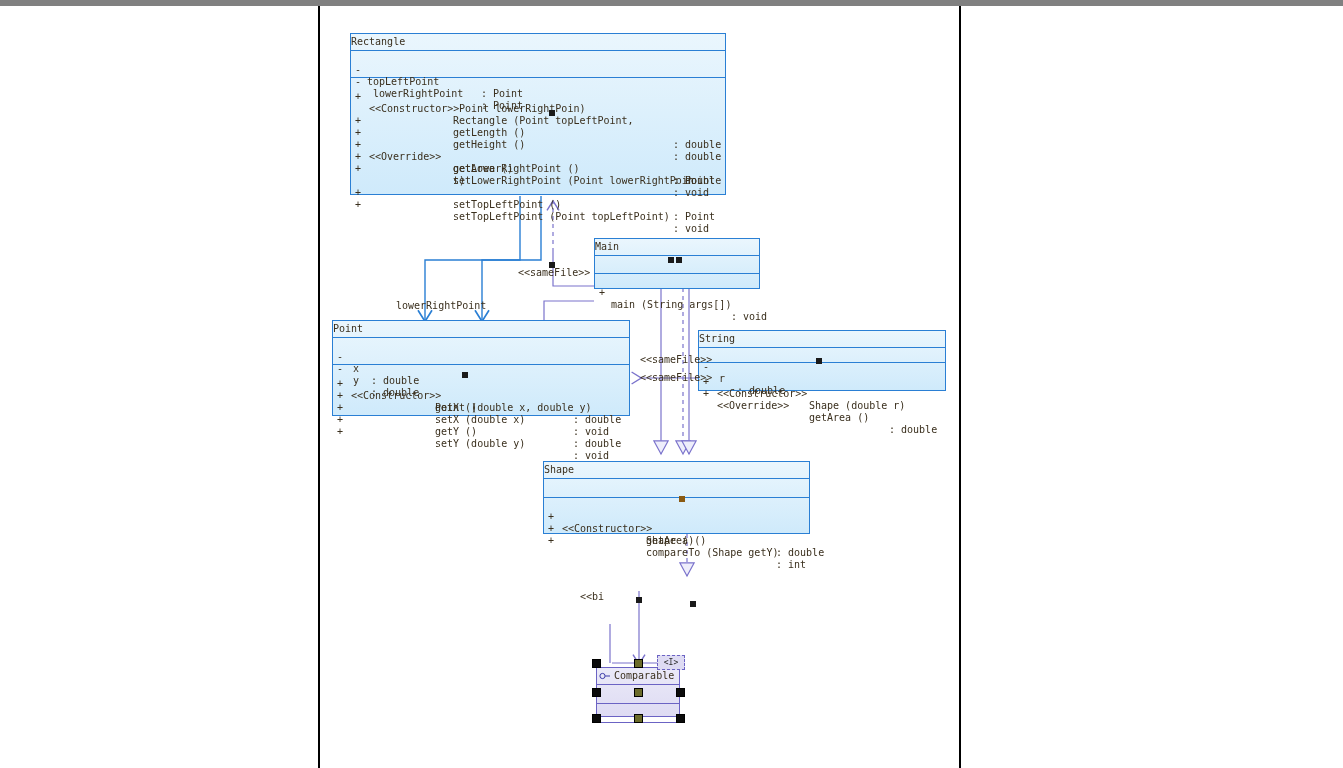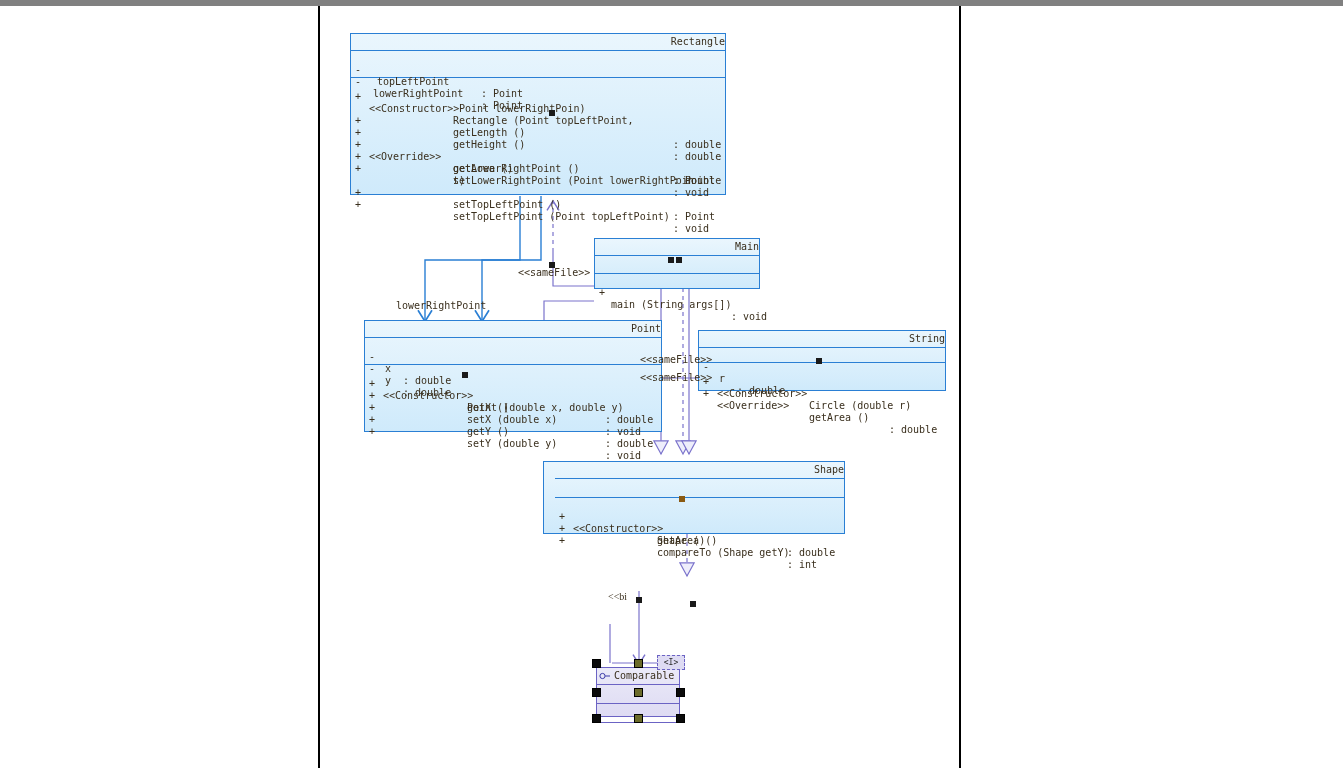--- a/index.html
+++ b/index.html
@@ -10,21 +10,21 @@
 
   #page-left-rule{position:absolute;left:318px;top:6px;width:2px;height:762px;background:#000;}
   #page-right-rule{position:absolute;left:959px;top:6px;width:2px;height:762px;background:#000;}
 
   #canvas{position:absolute;left:0;top:6px;width:1343px;height:762px;}
 
   
   .uml{position:absolute;border:1px solid #2a7fd4;
        background:linear-gradient(to bottom,#eaf6fd 0%,#cfeafb 100%);
        box-sizing:border-box;}
-  .uml .title{text-align:right;font-size:10px;line-height:14px;color:#3a2f1d;
+  .uml .title{text-align:left;font-size:10px;line-height:14px;color:#3a2f1d;
               border-bottom:1px solid #2a7fd4;padding:1px 0;white-space:nowrap;}
   .uml .sec{border-bottom:1px solid #2a7fd4;padding:1px 0;}
   .uml .sec:last-child{border-bottom:none;}
   .uml .row{font-size:10px;line-height:12px;color:#3a2f1d;white-space:pre;position:relative;height:12px;}
   .uml .vis{position:absolute;left:4px;}
   .uml .st{position:absolute;}
   .uml .nm{position:absolute;}
   .uml .ty{position:absolute;}
 
   
@@ -117,21 +117,21 @@
       <path d="M612,657 L676,657" fill="none" stroke="#7b73cc" stroke-width="1.2"></path>
       <path d="M610,618 L610,657" fill="none" stroke="#7b73cc" stroke-width="1.2"></path>
     </g>
   </svg>
 
   <div class="uml" id="box-rectangle" style="left:350px;top:27px;width:376px;height:162px;">
     <div class="title">Rectangle</div>
     <div class="sec">
       <div class="row">
         <span class="vis">-</span>
-        <span class="nm" style="left:26px">topLeftPoint</span>
+        <span class="nm" style="left:16px">topLeftPoint</span>
         <span class="ty" style="left:130px">: Point</span>
       </div>
       <div class="row">
         <span class="vis">-</span>
         <span class="nm" style="left:22px">lowerRightPoint</span>
         <span class="ty" style="left:130px">: Point</span>
       </div>
     </div>
     <div class="sec">
       <div class="row">
@@ -192,21 +192,21 @@
       <div class="row">
         <span class="vis">+</span>
         <span class="nm" style="left:16px">main (String args[])</span>
         <span class="ty" style="left:136px">: void</span>
       </div>
     </div>
   </div>
   <div class="mk" style="left:668px;top:251px;"></div>
   <div class="mk" style="left:676px;top:251px;"></div>
 
-  <div class="uml" id="box-point" style="left:332px;top:314px;width:298px;height:112px;margin-left:32px;">
+  <div class="uml" id="box-point" style="left:332px;top:314px;width:298px;height:96px;">
     <div class="title">Point</div>
     <div class="sec">
       <div class="row">
         <span class="vis">-</span>
         <span class="nm" style="left:20px">x</span>
         <span class="ty" style="left:38px">: double</span>
       </div>
       <div class="row">
         <span class="vis">-</span>
         <span class="nm" style="left:20px">y</span>
@@ -249,33 +249,33 @@
       <div class="row">
         <span class="vis">-</span>
         <span class="nm" style="left:20px">r</span>
         <span class="ty" style="left:38px">: double</span>
       </div>
     </div>
     <div class="sec">
       <div class="row">
         <span class="vis">+</span>
         <span class="st" style="left:18px">&lt;&lt;Constructor&gt;&gt;</span>
-        <span class="nm" style="left:110px">Circle (double r)</span>
+        <span class="nm" style="left:110px">Shape (double r)</span>
       </div>
       <div class="row">
         <span class="vis">+</span>
         <span class="st" style="left:18px">&lt;&lt;Override&gt;&gt;</span>
         <span class="nm" style="left:110px">getArea ()</span>
         <span class="ty" style="left:190px">: double</span>
       </div>
     </div>
   </div>
   <div class="mk" style="left:816px;top:352px;"></div>
 
-  <div class="uml" id="box-shape" style="left:543px;top:455px;width:302px;height:73px;padding-left:11px;">
+  <div class="uml" id="box-shape" style="left:543px;top:455px;width:267px;height:73px;">
     <div class="title">Shape</div>
     <div class="sec" style="height:16px"></div>
     <div class="sec">
       <div class="row">
         <span class="vis">+</span>
         <span class="st" style="left:18px">&lt;&lt;Constructor&gt;&gt;</span>
         <span class="nm" style="left:102px">Shape ()</span>
       </div>
       <div class="row">
         <span class="vis">+</span>
@@ -285,21 +285,21 @@
       <div class="row">
         <span class="vis">+</span>
         <span class="nm" style="left:102px">compareTo (Shape getY)</span>
         <span class="ty" style="left:232px">: int</span>
       </div>
     </div>
   </div>
   <div class="mk" style="left:679px;top:490px;background:#8a5a12;"></div>
 
   <div class="mk" style="left:690px;top:595px;"></div>
-  <div class="lbl" style="left:608px;top:585px;font-family:Liberation Serif, serif;">&lt;&lt;bi</div>
+  <div class="lbl" style="left:580px;top:585px;">&lt;&lt;bi</div>
   <div class="mk" style="left:636px;top:591px;"></div>
 
   <div class="uml iface" id="box-comparable" style="left:596px;top:661px;width:84px;height:50px;">
     <div class="title" style="text-align:left;padding-left:2px;">
       <svg class="lollipop" viewBox="0 0 12 8" style="position:static;">
         <circle cx="3.5" cy="4" r="2.6" fill="none" stroke="#3a3aa8" stroke-width="1"></circle>
         <line x1="6.2" y1="4" x2="11" y2="4" stroke="#3a3aa8" stroke-width="1"></line>
       </svg><span>Comparable</span>
     </div>
     <div class="sec" style="height:16px"></div>

